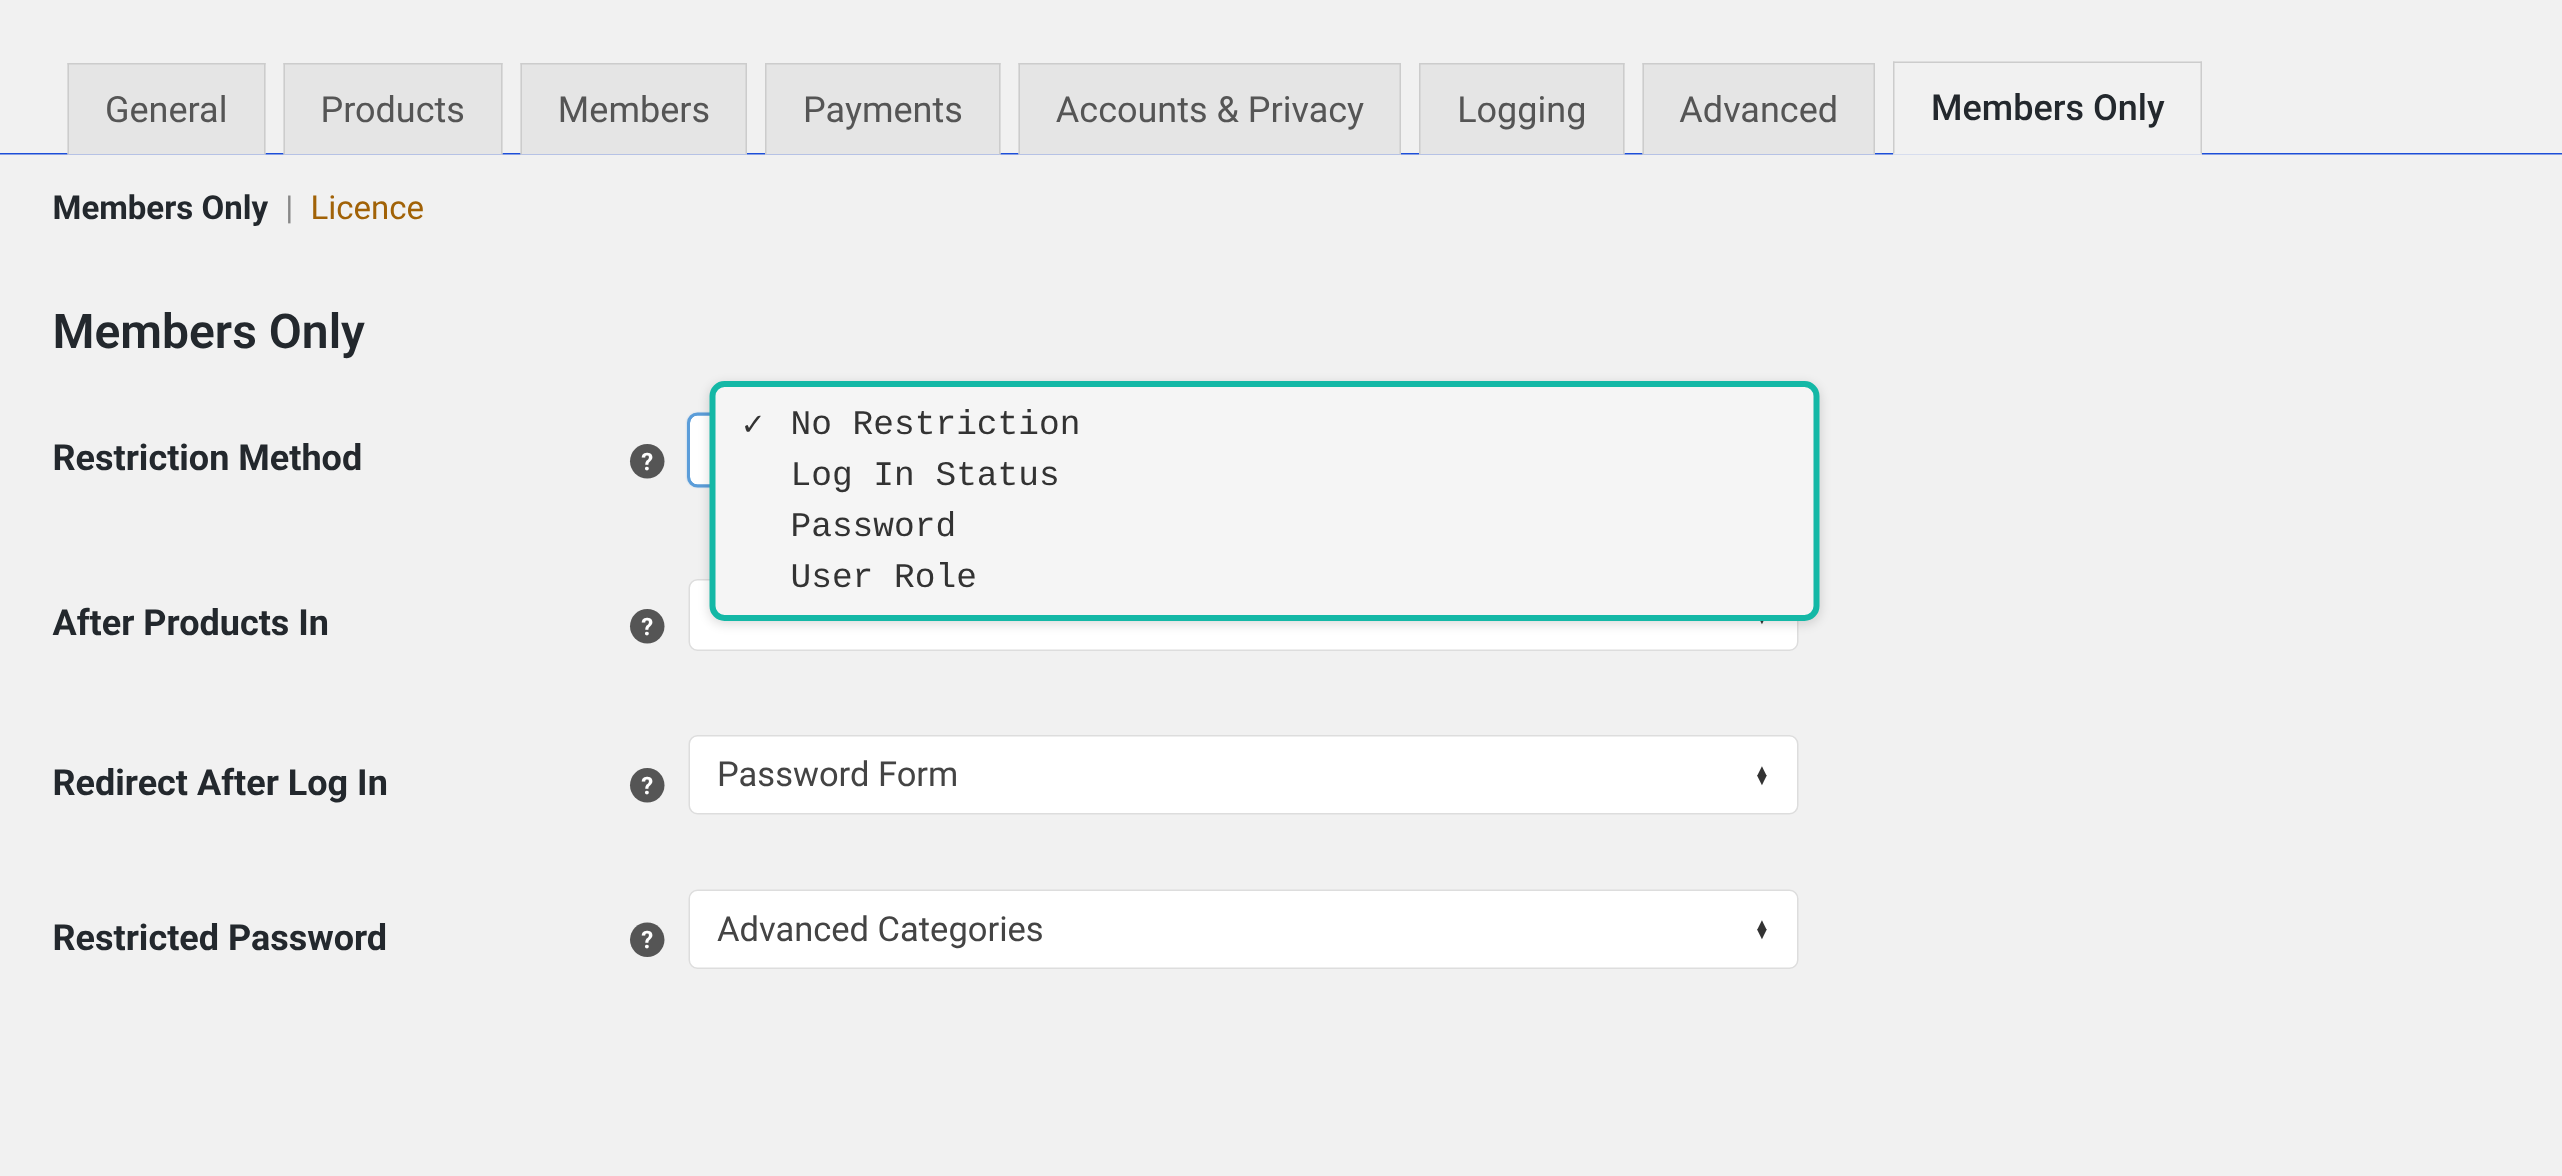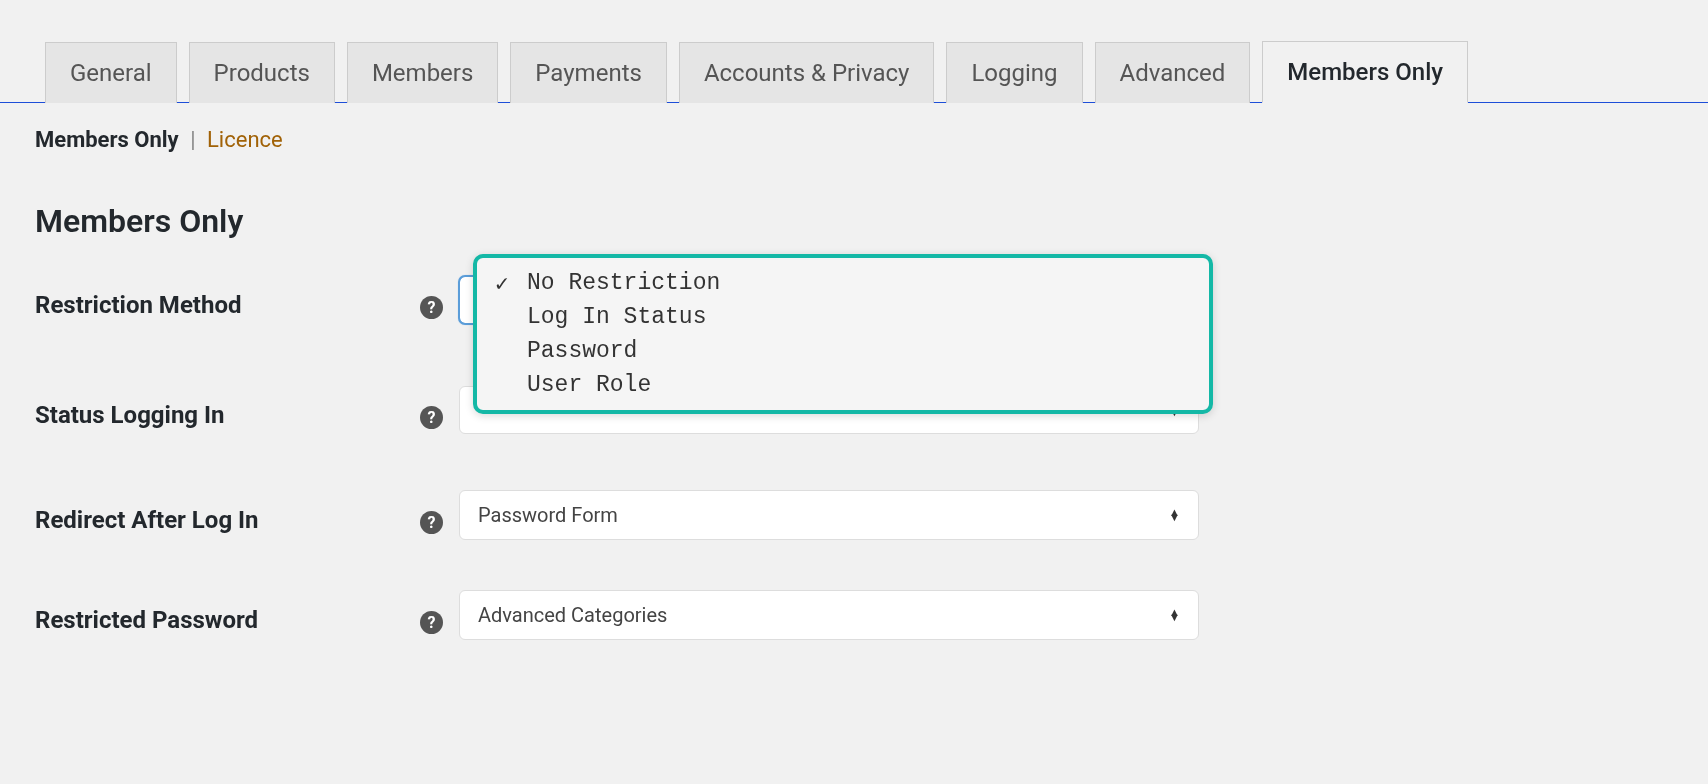--- a/index.html
+++ b/index.html
@@ -88,21 +88,21 @@
       margin-right: 16px;
       margin-top: 14px;
       flex-shrink: 0;
     }
     .select-box {
       width: 740px;
       background: #fff;
       border: 1px solid #ddd;
       border-radius: 6px;
       padding: 12px 18px;
-      font-size: 20px;
+      font-size: 23px;
       color: #444;
       display: flex;
       justify-content: space-between;
       align-items: center;
       cursor: pointer;
     }
     .select-arrows {
       display: flex;
       flex-direction: column;
       line-height: 0.5;
@@ -197,21 +197,21 @@
     </div>
     <div class="dropdown-open">
       <div class="dropdown-option selected">No Restriction</div>
       <div class="dropdown-option">Log In Status</div>
       <div class="dropdown-option">Password</div>
       <div class="dropdown-option">User Role</div>
     </div>
   </div>
 
   <div class="form-row row-second">
-    <div class="form-label">Status Logging In</div>
+    <div class="form-label">After Products In</div>
     <span class="help-icon">?</span>
     <div class="select-field-wrap">
       <div class="select-box" style="height:48px;">
         <span></span>
         <span class="select-arrows"></span>
       </div>
     </div>
   </div>
 
   <div class="form-row">

